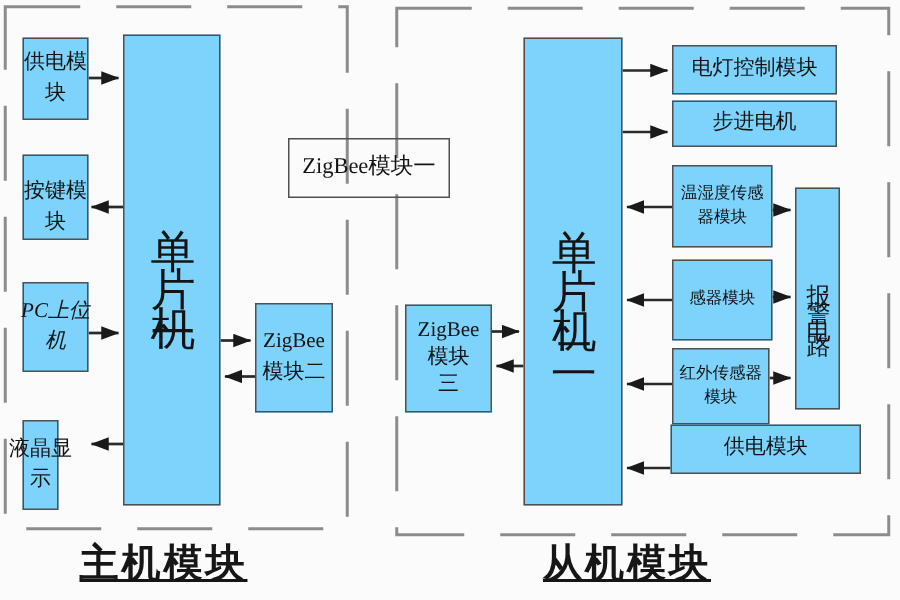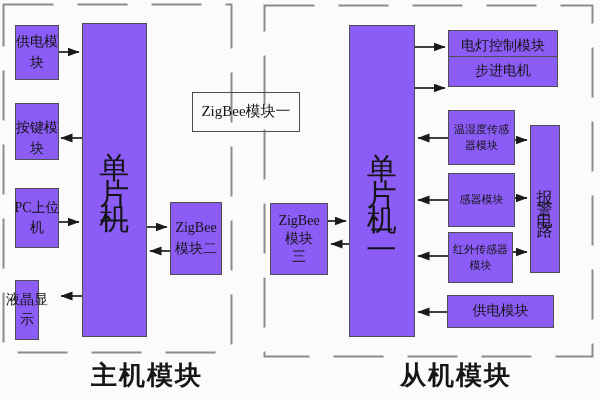--- a/index.html
+++ b/index.html
@@ -2,38 +2,38 @@
 <html><head>
 <meta charset="utf-8">
 <style>
   html,body{margin:0;padding:0;background:#ffffff;}
   #stage{
     position:relative;width:600px;height:400px;background:#fbfbfb;overflow:hidden;
     font-family:"Liberation Serif","DejaVu Serif",serif;color:#141414;
   }
   #wires{position:absolute;left:0;top:0;width:600px;height:400px;}
   .box{
-    position:absolute;box-sizing:border-box;border:1.6px solid #4f4f4f;background:#8b5cf6;
+    position:absolute;box-sizing:border-box;border:1.6px solid #4f4f4f;background:#7dd3fc;
     display:flex;flex-direction:column;align-items:center;justify-content:center;
     text-align:center;font-size:14px;line-height:1.45;z-index:2;
   }
   .box.ghost{background:transparent;margin-top:40px;}
   .box .ln{display:block;white-space:nowrap;}
   .mcu{font-size:30px;font-weight:500;}
   .mcu .vtext{
     writing-mode:vertical-rl;text-orientation:upright;letter-spacing:26px;
   }
   .alarm{font-size:16px;}
   .alarm .vtext{
     writing-mode:vertical-rl;text-orientation:upright;letter-spacing:11px;
   }
   .tight{font-size:11px;}
   .group-label{
-    position:absolute;width:150px;text-align:right;font-size:26px;font-weight:600;
-    color:#161616;z-index:2;letter-spacing:2px;
+    position:absolute;width:150px;text-align:left;font-size:26px;font-weight:600;
+    color:#161616;z-index:2;letter-spacing:2px;text-decoration:underline;
   }
 </style>
 </head>
 <body>
 
 <div id="stage">
 
   <svg id="wires" viewBox="0 0 600 400" xmlns="http://www.w3.org/2000/svg">
     <defs>
       <marker id="arr" markerUnits="userSpaceOnUse" markerWidth="13" markerHeight="10" refX="11.5" refY="4.5" orient="auto">
@@ -66,21 +66,21 @@
   </svg>
 
   <div class="box" style="left:15px;top:25px;width:44px;height:55px;">
     <span class="ln">供电模</span>
     <span class="ln">块</span>
   </div>
   <div class="box" style="left:15px;top:103px;width:44px;height:57px;justify-content:flex-end;">
     <span class="ln">按键模</span>
     <span class="ln">块</span>
   </div>
-  <div class="box" style="left:15px;top:188px;width:44px;height:60px;">
+  <div class="box" style="left:15px;top:188px;width:44px;height:60px;font-style:italic;">
     <span class="ln">PC上位</span>
     <span class="ln">机</span>
   </div>
   <div class="box" style="left:15px;top:280px;width:24px;height:60px;text-align:center;">
     <span class="ln">液晶显</span>
     <span class="ln">示</span>
   </div>
   <div class="box mcu" style="left:82px;top:23px;width:65px;height:314px;">
     <span class="vtext">单片机一</span>
   </div>
@@ -97,35 +97,35 @@
     <span class="ln">ZigBee</span>
     <span class="ln">模块</span>
     <span class="ln">三</span>
   </div>
   <div class="box mcu" style="left:349px;top:25px;width:66px;height:312px;">
     <span class="vtext">单片机二</span>
   </div>
   <div class="box" style="left:448px;top:30px;width:110px;height:33px;">
     <span class="ln">电灯控制模块</span>
   </div>
-  <div class="box" style="left:448px;top:56px;width:110px;height:31px;">
+  <div class="box" style="left:448px;top:67px;width:110px;height:31px;">
     <span class="ln">步进电机</span>
   </div>
   <div class="box tight" style="left:448px;top:110px;width:67px;height:55px;">
     <span class="ln">温湿度传感</span>
     <span class="ln">器模块</span>
   </div>
   <div class="box tight" style="left:448px;top:173px;width:67px;height:54px;">
     <span class="ln">感器模块</span>
   </div>
   <div class="box tight" style="left:448px;top:232px;width:65px;height:51px;">
     <span class="ln">红外传感器</span>
     <span class="ln">模块</span>
   </div>
-  <div class="box" style="left:447px;top:295px;width:107px;height:33px;align-items:center;">
+  <div class="box" style="left:447px;top:283px;width:127px;height:33px;align-items:center;">
     <span class="ln">供电模块</span>
   </div>
   <div class="box alarm" style="left:530px;top:125px;width:30px;height:148px;">
     <span class="vtext">报警电路</span>
   </div>
 
   <div class="group-label" style="left:53px;top:358px;">主机模块</div>
   <div class="group-label" style="left:362px;top:358px;">从机模块</div>
 
 </div>

